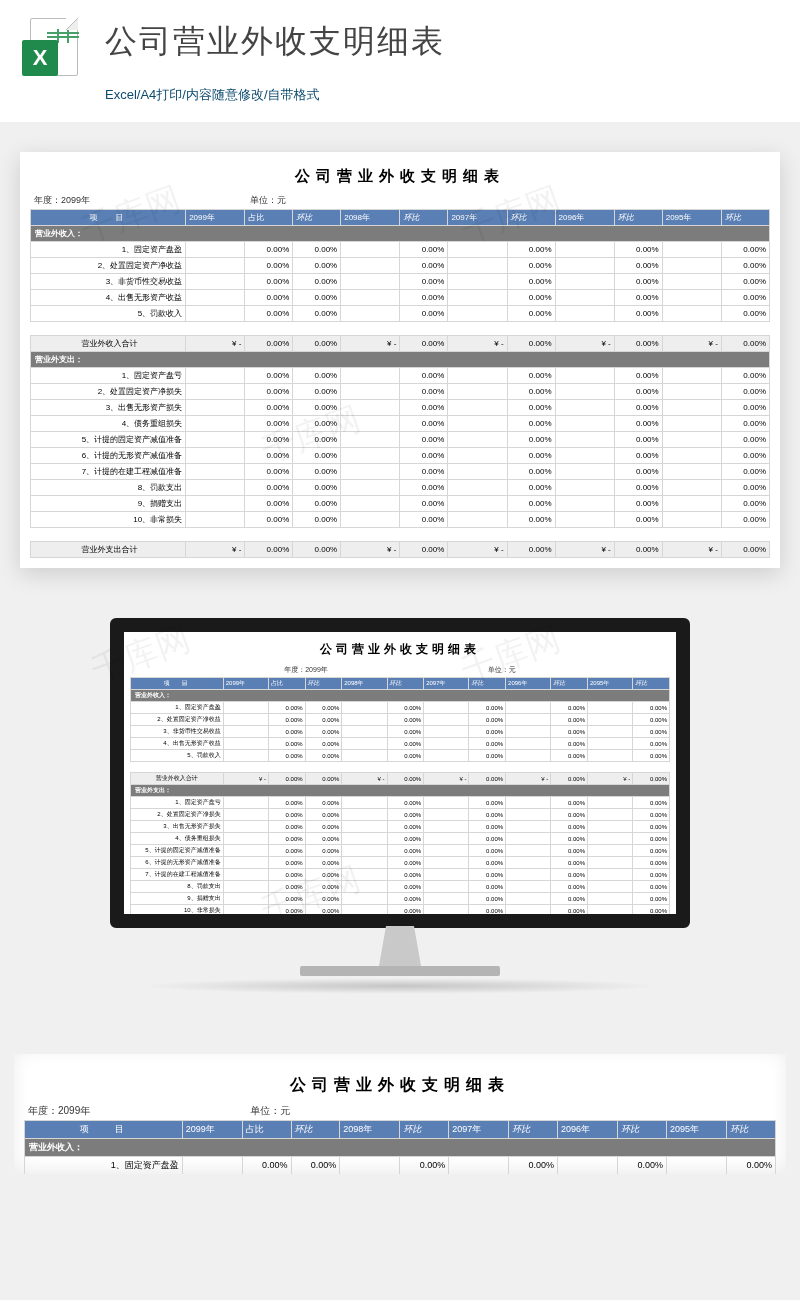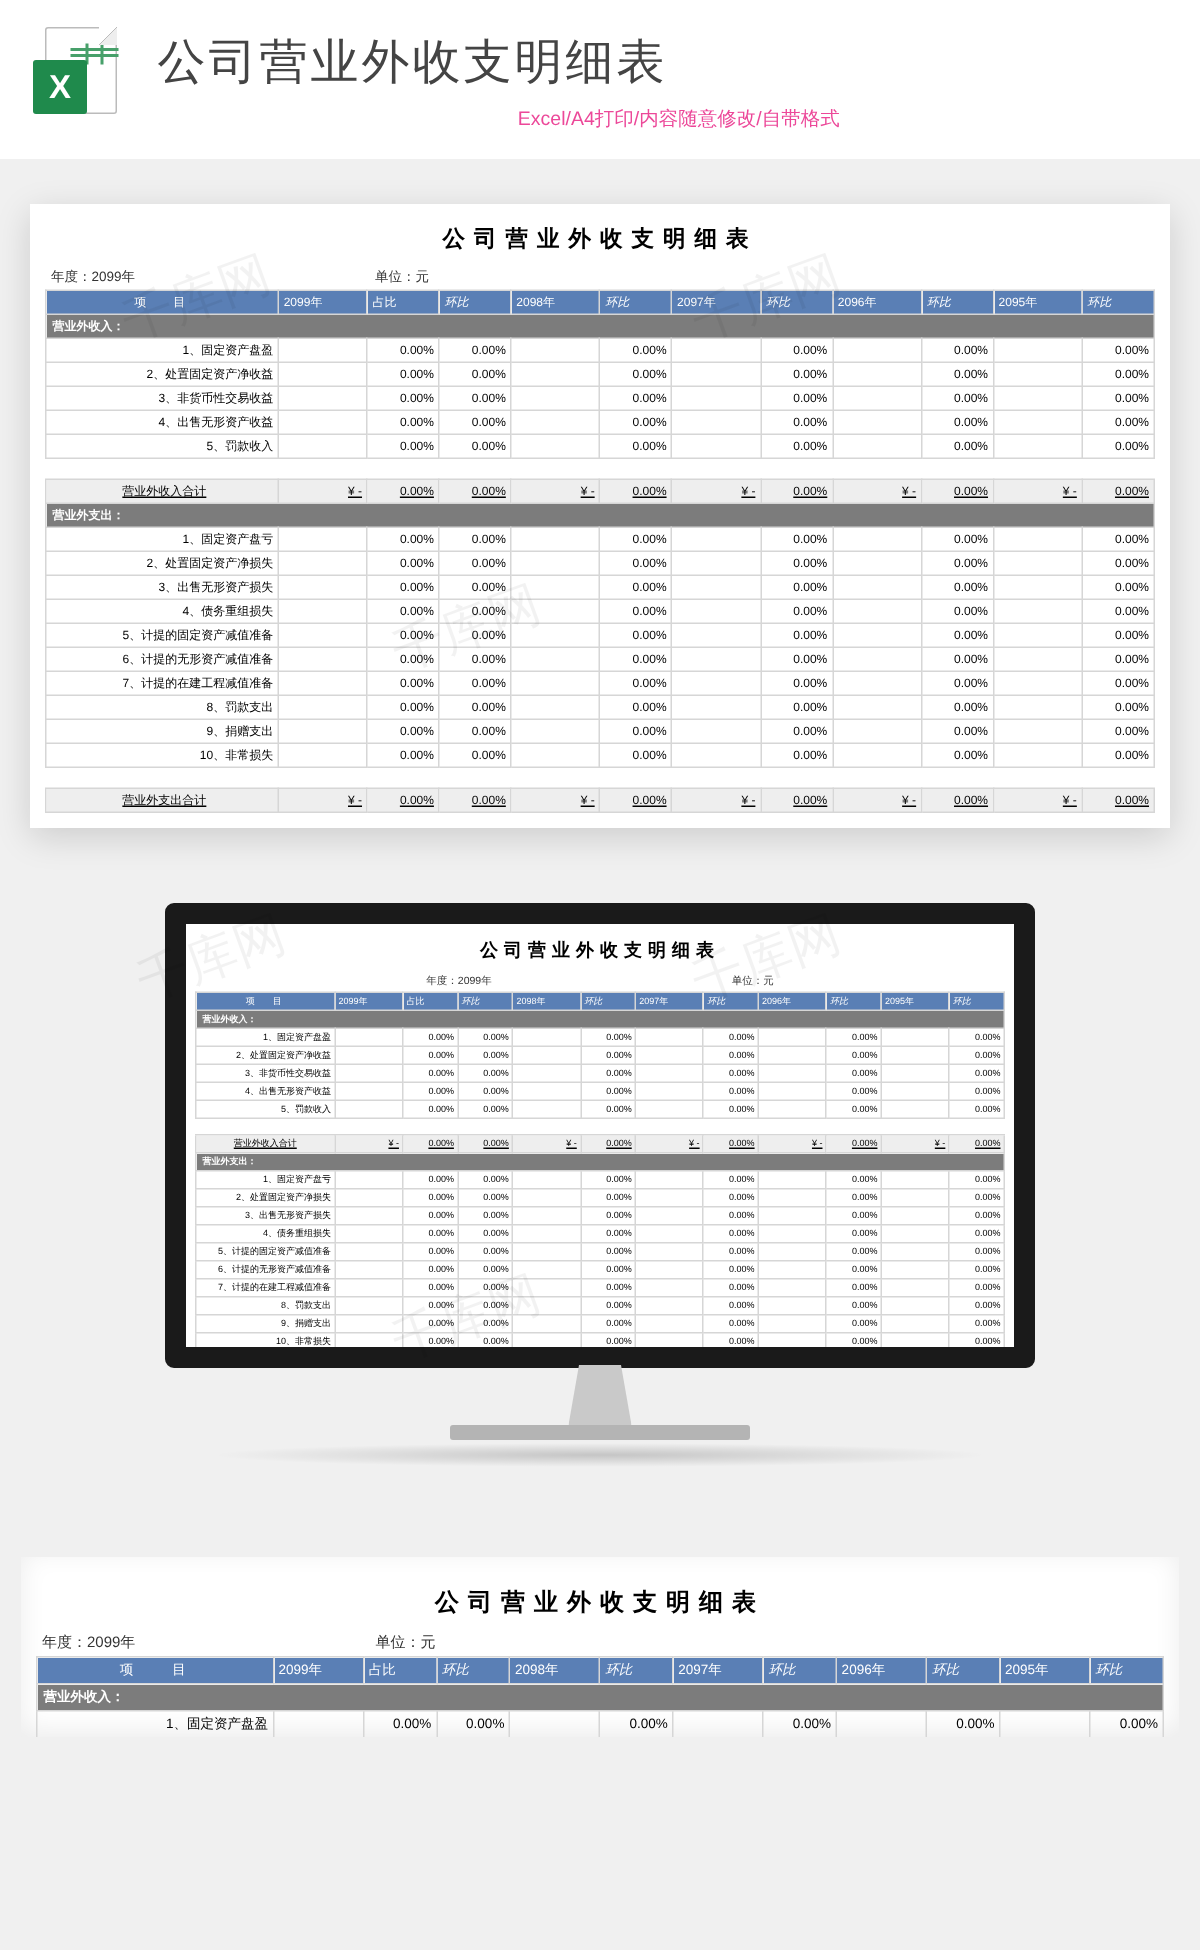--- a/index.html
+++ b/index.html
@@ -9,37 +9,37 @@
   .header { background: #fff; padding: 20px 0 18px 105px; position: relative; }
   .excel-icon { position: absolute; left: 22px; top: 18px; width: 62px; height: 62px; }
   .excel-icon .page { position: absolute; left: 8px; top: 0; width: 48px; height: 58px; background: #fff; border: 1px solid #bbb; border-radius: 2px; }
   .excel-icon .page::after { content:""; position:absolute; top:-1px; right:-1px; width:12px; height:12px; background:linear-gradient(135deg,#fff 49%,#bbb 50%,#eee 51%); }
   .excel-icon .grid { position:absolute; left:16px; top:10px; width:32px; height:14px; }
   .excel-icon .grid::before, .excel-icon .grid::after { content:""; position:absolute; background:#47a06a; }
   .excel-icon .grid::before { top:3px; left:0; right:0; height:2px; box-shadow:0 4px 0 #47a06a; }
   .excel-icon .grid::after  { left:10px; top:0; bottom:0; width:2px; box-shadow:10px 0 0 #47a06a; }
   .excel-icon .x { position:absolute; left:0; top:22px; width:36px; height:36px; background:#1f8a4c; color:#fff; font:bold 22px/36px Arial; text-align:center; border-radius:2px; }
   .title { font-size: 32px; color: #444; font-weight: 500; letter-spacing: 2px; }
-  .subtitle { font-size: 13px; color: #ec4899; margin-top: 6px; text-align: center; }
+  .subtitle { font-size: 13px; color: #0c4a6e; margin-top: 22px; }
   
   
   .card { background: #fff; margin: 30px 20px; padding: 12px 10px 10px; box-shadow: 0 6px 22px rgba(0,0,0,.15); }
   .sheet-title { text-align: center; font: bold 15px/1.6 "SimSun","Microsoft YaHei"; letter-spacing: 6px; margin-bottom: 6px; }
   .meta { font-size: 9px; color: #333; padding: 0 4px 2px; }
   .meta span.unit { margin-left: 160px; }
   
   table { width: 100%; border-collapse: collapse; font-size: 8px; table-layout: fixed; }
   th, td { border: 1px solid #d6d6d6; padding: 2px 3px; height: 14px; overflow: hidden; white-space: nowrap; }
   thead th { background: #5a7fb5; color: #fff; font-weight: normal; text-align: left; }
   th.item { width: 110px; text-align: center; letter-spacing: 18px; padding-left: 18px; }
   th.yr { width: 42px; } th.pct { width: 34px; } th.chg { width: 34px; font-style: italic; }
   td.label { text-align: right; padding-left: 6px; }
   td.num { text-align: right; }
   tr.section td { background: #7c7c7c; color: #fff; text-align: left; padding-left: 4px; font-weight: bold; }
-  tr.total td { background: #eee; text-decoration: underline; }
+  tr.total td { background: #eee; }
   tr.total td.label { text-align: center; }
   tr.spacer td { border-left: none; border-right: none; }
   
   
   .monitor-wrap { text-align: center; margin: 50px 0 60px; }
   .monitor { display: inline-block; width: 580px; }
   .screen { border: 14px solid #1a1a1a; border-radius: 6px; background: #fff; padding: 8px 6px; height: 310px; overflow: hidden; }
   .screen .sheet-title { font-size: 12px; letter-spacing: 4px; }
   .screen .meta { font-size: 7px; }
   .screen table { font-size: 6px; }

